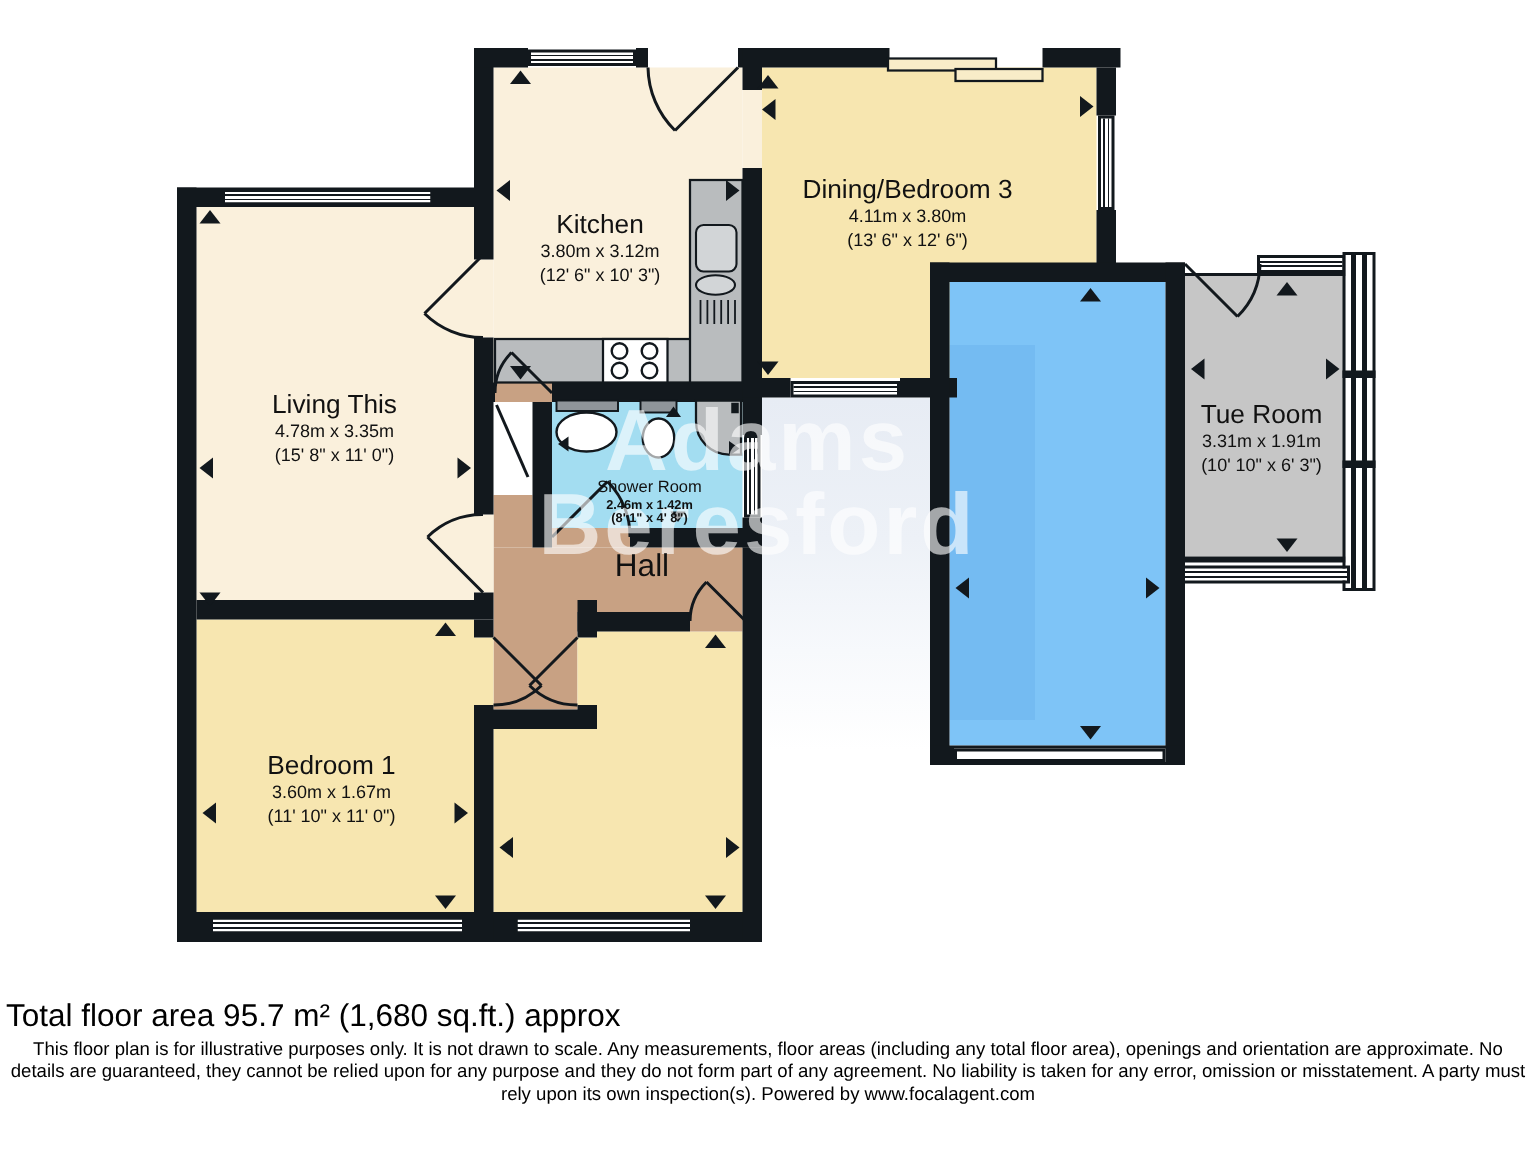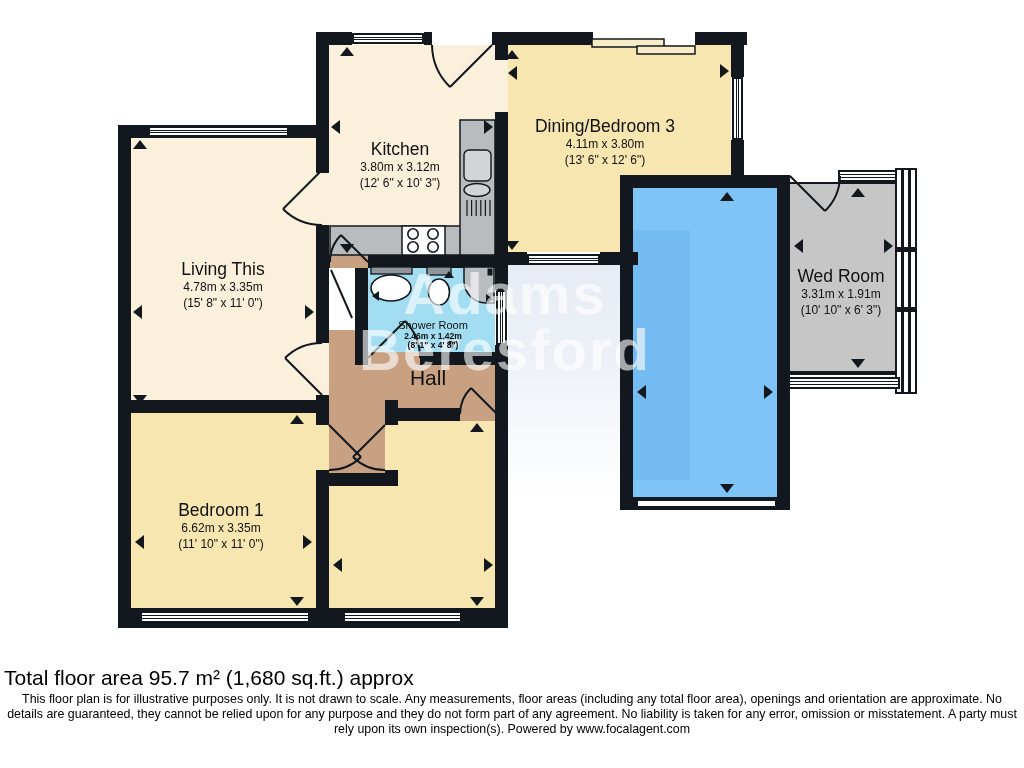--- a/index.html
+++ b/index.html
@@ -211,33 +211,33 @@
     <div class="rn">Kitchen</div>
     <div class="rd">3.80m x 3.12m</div>
     <div class="rd">(12' 6" x 10' 3")</div>
   </div>
   <div class="label" style="left:605px;top:115px;">
     <div class="rn">Dining/Bedroom 3</div>
     <div class="rd">4.11m x 3.80m</div>
     <div class="rd">(13' 6" x 12' 6")</div>
   </div>
   <div class="label" style="left:841px;top:265px;">
-    <div class="rn">Wed Room</div>
+    <div class="rn">Tue Room</div>
     <div class="rd">3.31m x 1.91m</div>
     <div class="rd">(10' 10" x 6' 3")</div>
   </div>
   <div class="label small" style="left:433px;top:303px;">
     <div class="rn">Shower Room</div>
     <div class="rd">2.46m x 1.42m</div>
     <div class="rd">(8' 1" x 4' 8")</div>
   </div>
   <div class="label hall" style="left:428px;top:365px;">
     <div class="rn">Hall</div>
   </div>
   <div class="label" style="left:221px;top:499px;">
     <div class="rn">Bedroom 1</div>
-    <div class="rd">6.62m x 3.35m</div>
+    <div class="rd">3.60m x 1.67m</div>
     <div class="rd">(11' 10" x 11' 0")</div>
   </div>
 </div>
 
 <div class="total">Total floor area 95.7 m² (1,680 sq.ft.) approx</div>
 <div class="disclaimer">This floor plan is for illustrative purposes only. It is not drawn to scale. Any measurements, floor areas (including any total floor area), openings and orientation are approximate. No details are guaranteed, they cannot be relied upon for any purpose and they do not form part of any agreement. No liability is taken for any error, omission or misstatement. A party must rely upon its own inspection(s). Powered by www.focalagent.com</div>
 
 </body></html>

